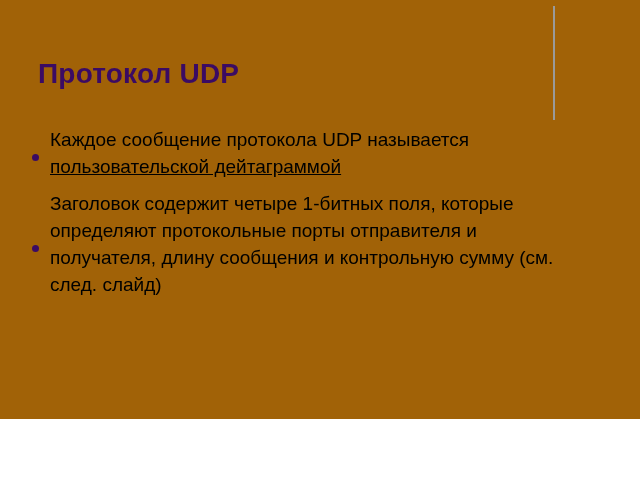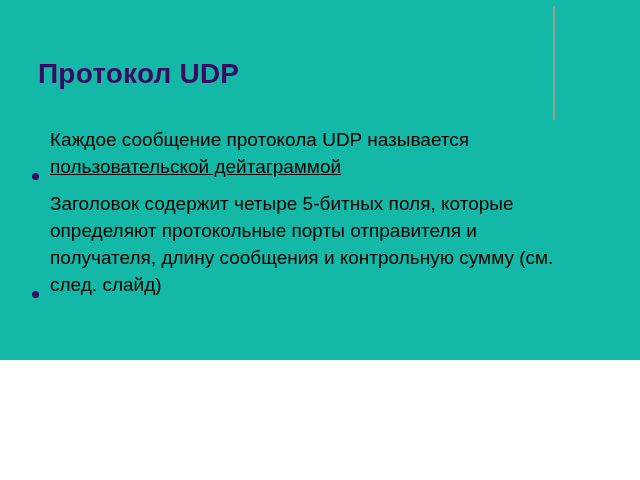--- a/index.html
+++ b/index.html
@@ -9,22 +9,22 @@
   body {
     width: 640px;
     height: 480px;
     background: #ffffff;
     font-family: "Liberation Sans", sans-serif;
     overflow: hidden;
   }
   #slide {
     position: relative;
     width: 640px;
-    height: 360px;
-    background: #14b8a6;
+    height: 419px;
+    background: #a16207;
   }
 
   
   #decor {
     position: absolute;
     top: 0;
     left: 545px;
     width: 95px;
     height: 130px;
   }
@@ -75,21 +75,21 @@
 
   
   #body {
     position: absolute;
     left: 28px;
     top: 126px;
     width: 560px;
   }
   .bullet-row {
     display: flex;
-    align-items: flex-end;
+    align-items: center;
     margin-bottom: 10px;
   }
   .bullet-marker {
     flex: 0 0 auto;
     width: 22px;
     padding-top: 9px;
   }
   .bullet-marker .bdot {
     width: 7px;
     height: 7px;
@@ -165,17 +165,17 @@
       <div class="bullet-row">
         <div class="bullet-marker">
           <div class="bdot"></div>
         </div>
         <div class="bullet-text"><span>Каждое сообщение протокола UDP называется </span><span class="underline">пользовательской дейтаграммой</span></div>
       </div>
       <div class="bullet-row">
         <div class="bullet-marker">
           <div class="bdot"></div>
         </div>
-        <div class="bullet-text"><span>Заголовок содержит четыре 5-битных поля, которые определяют протокольные порты отправителя и получателя, длину сообщения и контрольную сумму (см. след. слайд)</span></div>
+        <div class="bullet-text"><span>Заголовок содержит четыре 1-битных поля, которые определяют протокольные порты отправителя и получателя, длину сообщения и контрольную сумму (см. след. слайд)</span></div>
       </div>
     </div>
 
 </div>
 
 </body></html>

